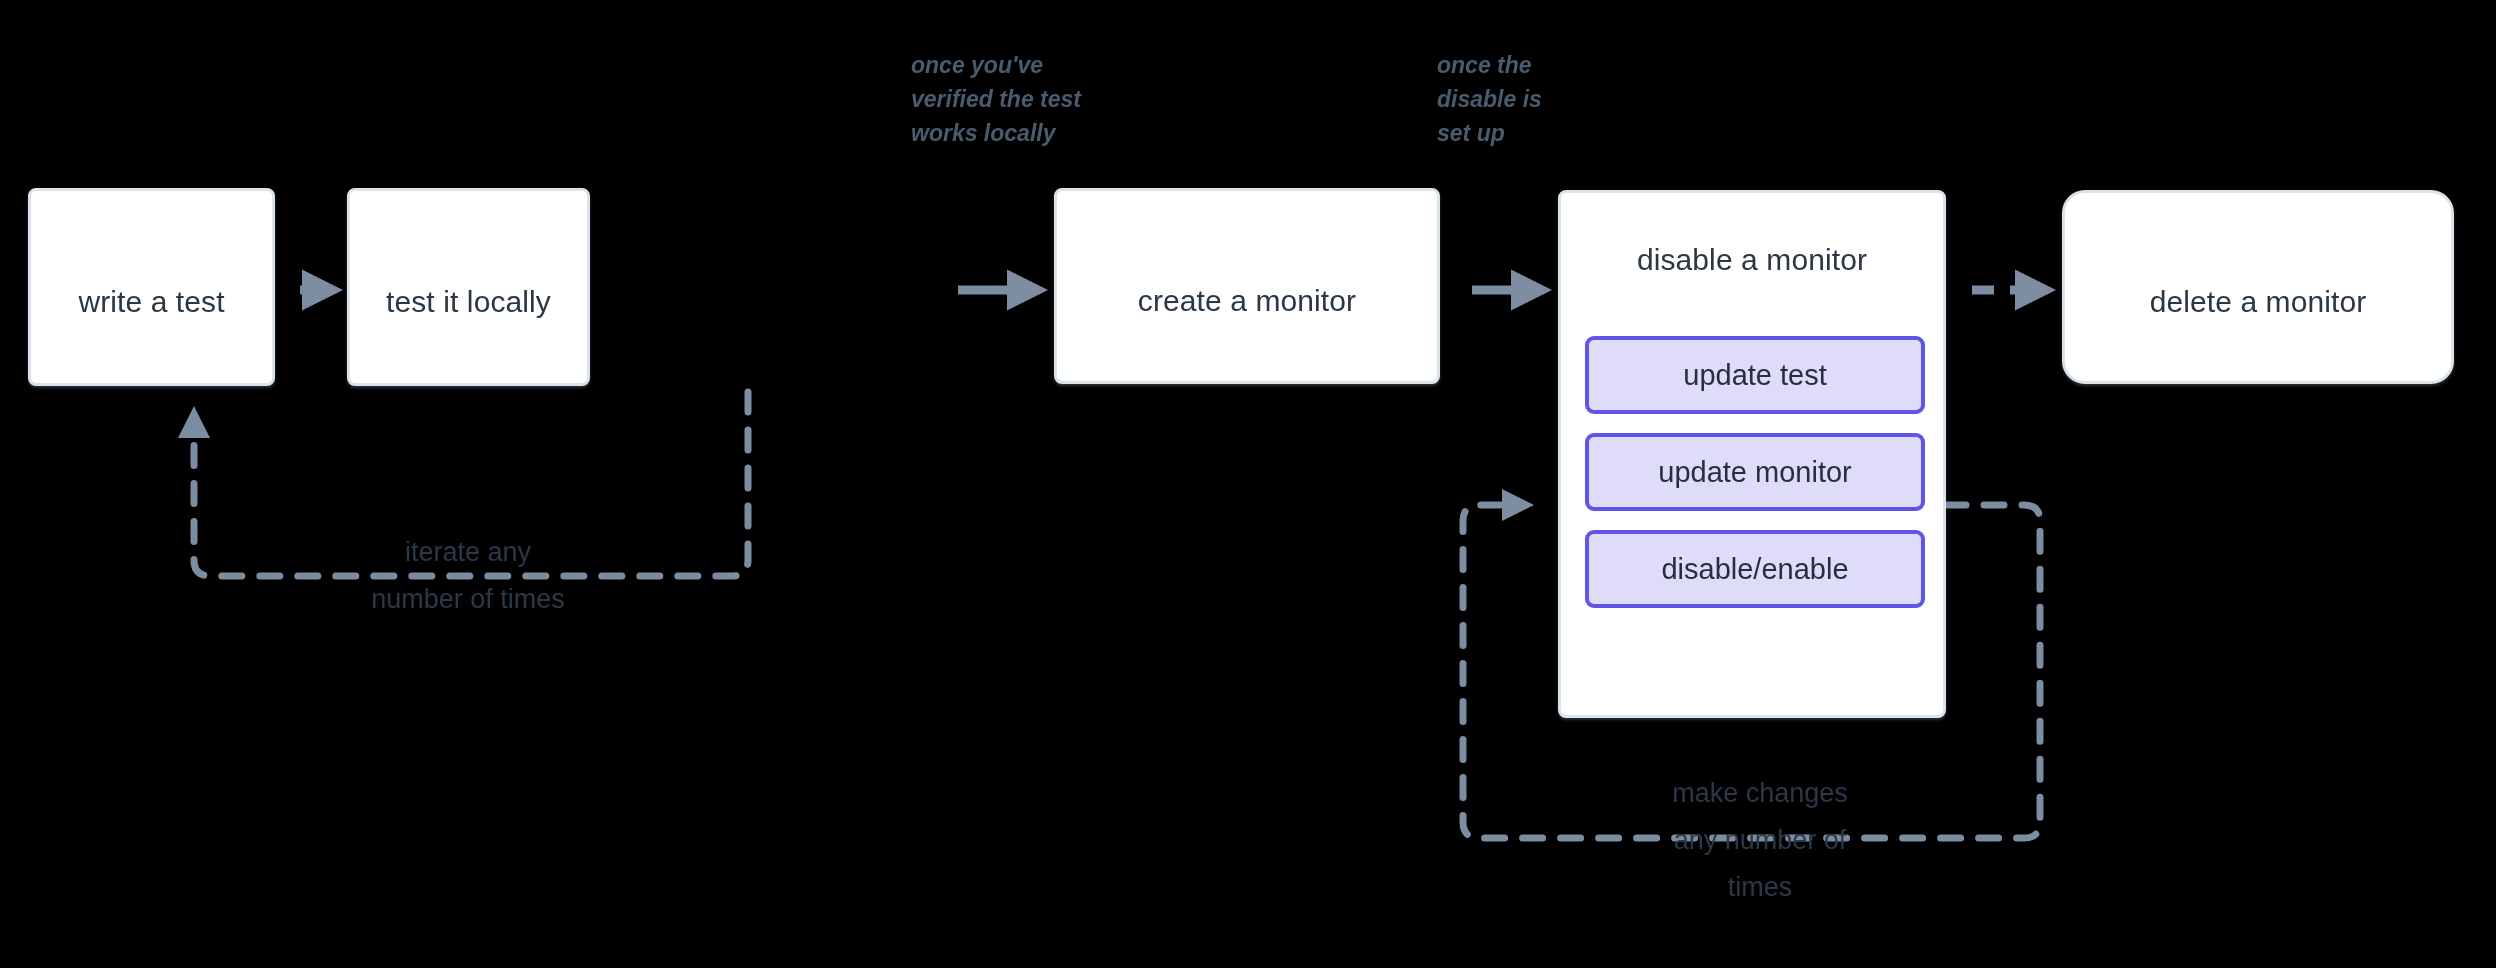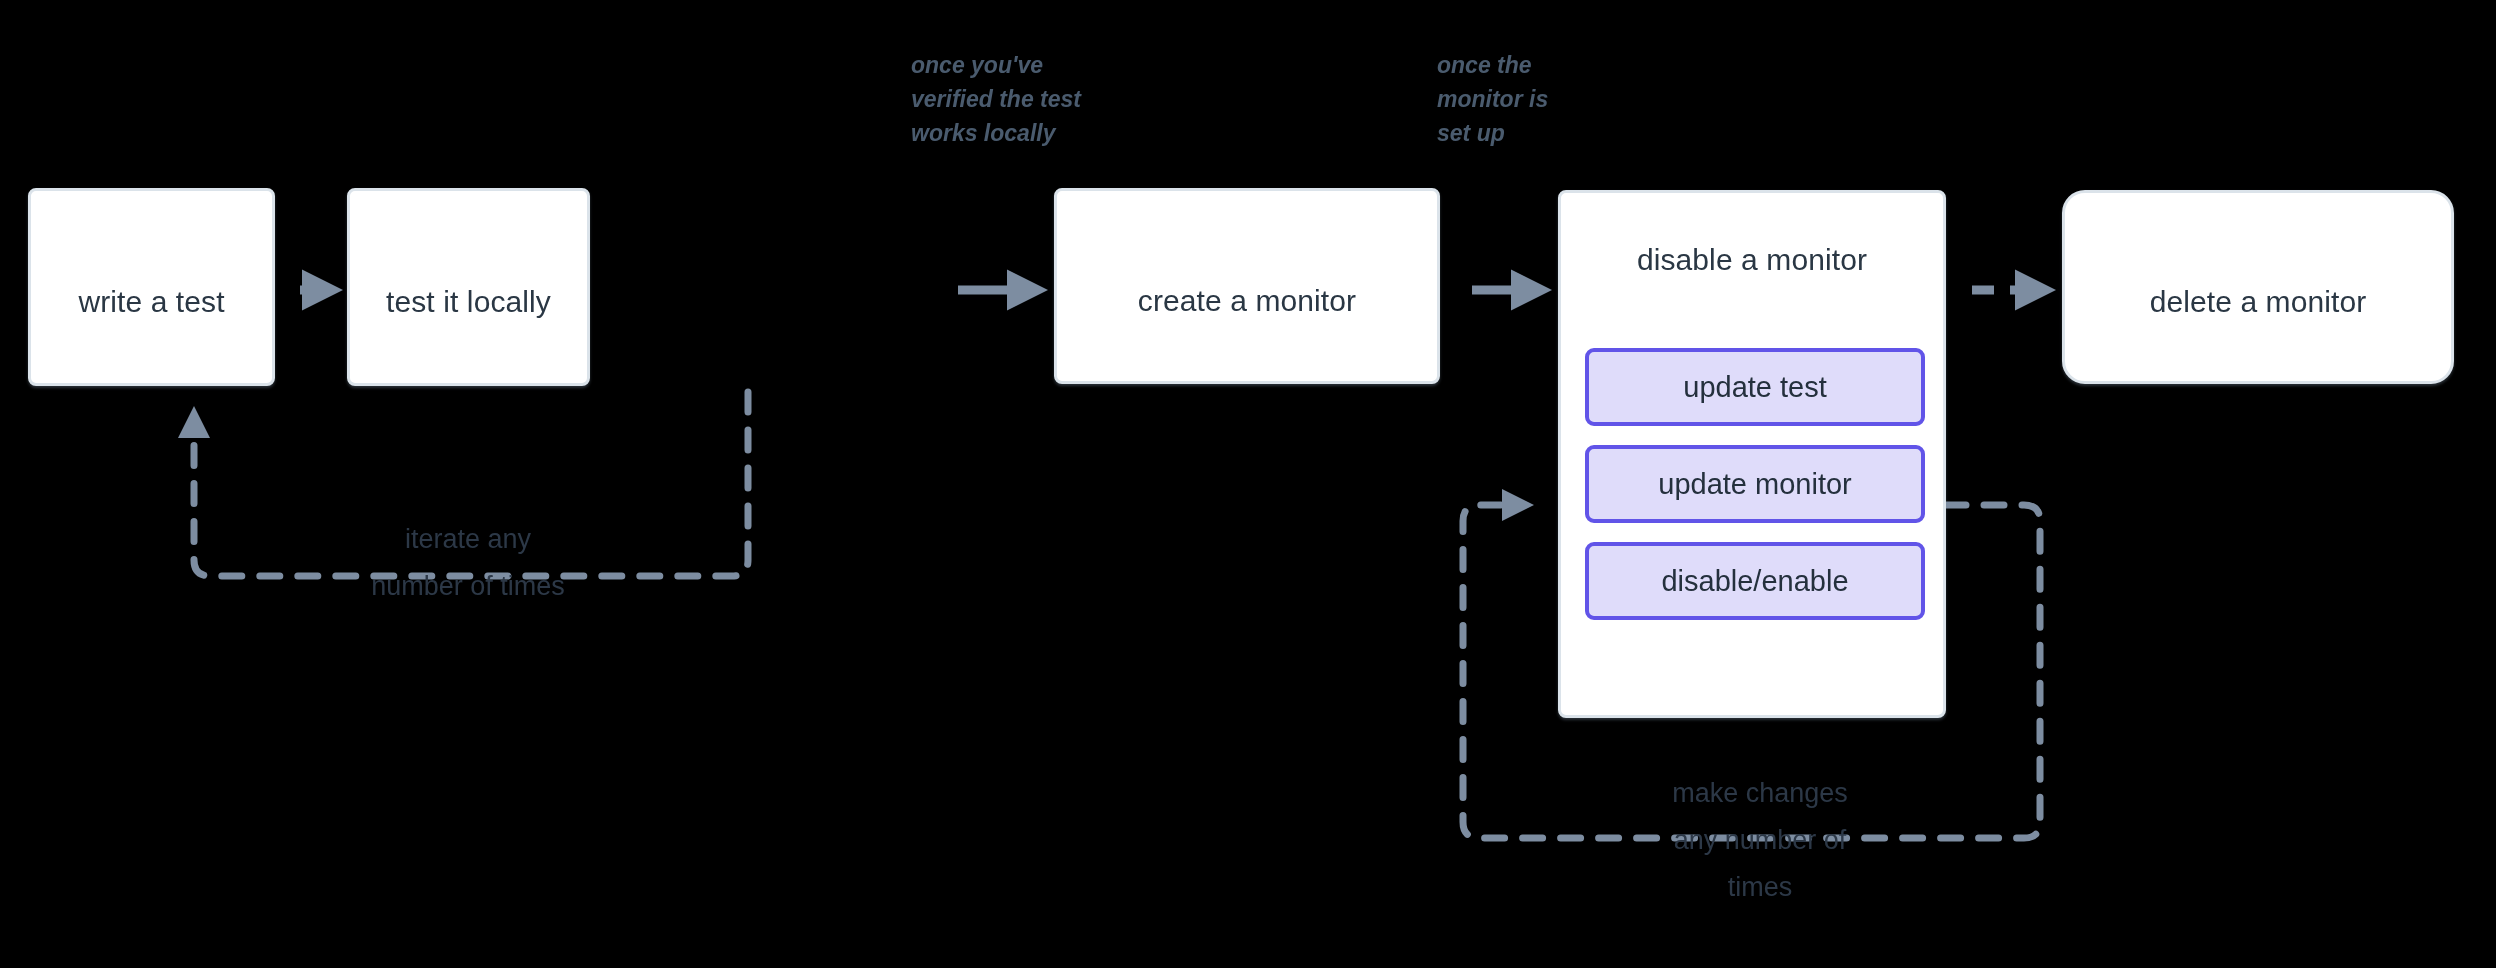--- a/index.html
+++ b/index.html
@@ -66,21 +66,20 @@
   
   .subnode {
     position: absolute;
     left: 24px;
     width: 340px;
     height: 78px;
     background: #dfdcfa;
     border: 4px solid #6154e8;
     border-radius: 9px;
     box-sizing: border-box;
-    margin-top: 12px;
   }
   .subnode-label {
     position: absolute;
     left: 0;
     right: 0;
     top: 50%;
     transform: translateY(-50%);
     text-align: center;
     color: #24303d;
     font-size: 29px;
@@ -105,21 +104,21 @@
 
   
   .loop-caption {
     position: absolute;
     text-align: center;
     color: #2c3847;
     font-size: 27px;
     line-height: 47px;
     white-space: pre-line;
   }
-  #caption-iterate      { left: 258px;  top: 516px; width: 420px; }
+  #caption-iterate      { left: 258px;  top: 529px; width: 420px; }
   #caption-make-changes { left: 1540px; top: 770px; width: 440px; }
 </style>
 </head>
 <body>
 
 <div id="canvas">
 
   <svg id="wires" viewBox="0 0 2496 968" width="2496" height="968">
     <defs>
       <marker id="arrowhead" markerWidth="5" markerHeight="5" refX="2.6" refY="2.5" orient="auto" markerUnits="strokeWidth">
@@ -149,21 +148,21 @@
 
     <g>
       <path d="M 1946 505 L 2024 505 Q 2040 505 2040 521 L 2040 822 Q 2040 838 2024 838 L 1479 838 Q 1463 838 1463 822 L 1463 521 Q 1463 505 1479 505 L 1520 505" fill="none" stroke="#7d8da1" stroke-width="7" stroke-linecap="round" stroke-dasharray="20 18" marker-end="url(#arrowhead)"></path>
     </g>
   </svg>
 
   <div class="annotation" id="annotation-verified">once you've
 verified the test
 works locally</div>
   <div class="annotation" id="annotation-setup">once the
-monitor is
+disable is
 set up</div>
 
   <div class="node simple" id="node-write-a-test">
     <div class="node-label">write a test</div>
   </div>
 
   <div class="node simple" id="node-test-it-locally">
     <div class="node-label">test it locally</div>
   </div>
 

